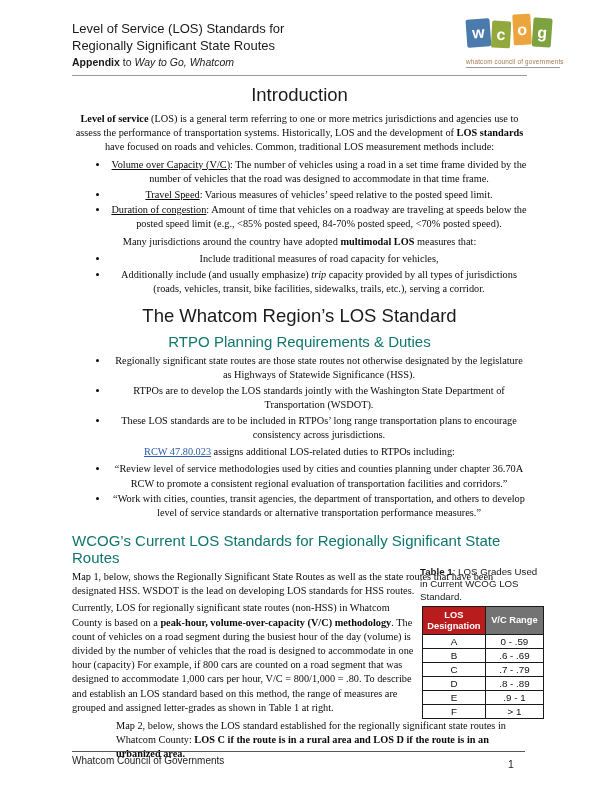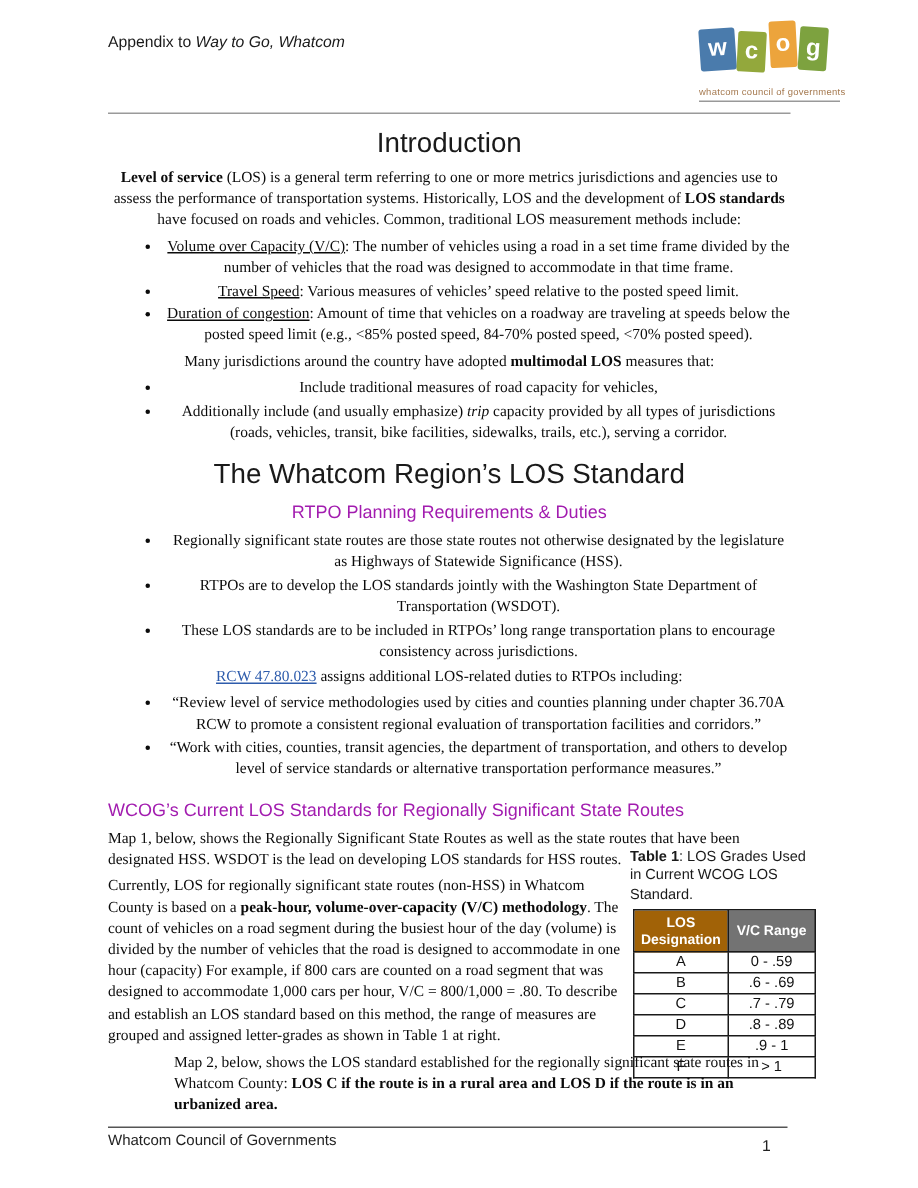--- a/index.html
+++ b/index.html
@@ -2,21 +2,21 @@
 <html><head>
 <meta charset="utf-8">
 <style>
   html,body{margin:0;padding:0;background:#ffffff;}
   .page{position:relative;width:612px;height:792px;background:#fff;overflow:hidden;
         font-family:"Liberation Serif",serif;color:#0b0b0b;}
   
   .hdr{position:absolute;left:72px;top:20px;width:380px;}
   .hdr-title{font-family:"Liberation Sans",sans-serif;font-size:13px;line-height:17px;color:#1a1a1a;}
   .hdr-appendix{font-family:"Liberation Sans",sans-serif;font-size:10.5px;margin-top:2px;color:#1a1a1a;}
-  .hdr-appendix .b{font-weight:normal;}
+  .hdr-appendix .b{font-weight:bold;}
   .hdr-appendix .i{}
   .hdr-rule{position:absolute;left:72px;top:75px;width:455px;border-top:1.5px solid #9a9a9a;}
   
   .logo{position:absolute;left:466px;top:13px;width:96px;}
   .logo-blocks{display:flex;align-items:flex-start;gap:2px;height:40px;}
   .lb{display:flex;align-items:center;justify-content:center;color:#fff;
       font-family:"Liberation Sans",sans-serif;font-weight:bold;font-size:16px;border-radius:2px;}
   .lb-w{width:24px;height:28px;transform:rotate(-4deg) translateY(6px);}
   .lb-c{width:19px;height:27px;transform:rotate(3deg) translateY(8px);}
   .lb-o{width:18px;height:31px;transform:rotate(-3deg) translateY(1px);}
@@ -24,22 +24,22 @@
   .logo-tagline{margin-top:5px;font-family:"Liberation Sans",sans-serif;font-size:6.3px;
                 letter-spacing:.2px;color:#a5794f;white-space:nowrap;}
   .logo-underline{margin-top:2px;width:94px;border-top:1.5px solid #999;}
   
   .sec{position:absolute;left:72px;width:455px;font-size:10.3px;line-height:14.2px;}
   .sec1{top:84px;text-align:center;}
   .sec2{top:532px;}
   h1{font-family:"Liberation Sans",sans-serif;font-weight:400;font-size:18.5px;
      line-height:21px;margin:0 0 7px 0;color:#1a1a1a;}
   h1.mt{margin-top:9px;}
-  h2{font-family:"Liberation Sans",sans-serif;font-weight:400;font-size:12px;
-     line-height:17px;margin:0 0 4px 0;color:#a21caf;}
+  h2{font-family:"Liberation Sans",sans-serif;font-weight:400;font-size:15px;
+     line-height:17px;margin:0 0 4px 0;color:#0f766e;}
   p{margin:0 0 3px 0;}
   ul{list-style:disc outside;margin:1px 0 3px 0;padding-left:37px;}
   li{margin:0 0 1.5px 0;padding-left:2px;}
   .b{font-weight:bold;}
   .i{font-style:italic;}
   .u{text-decoration:underline;}
   a.link, span.link{color:#2e5cac;text-decoration:underline;cursor:pointer;}
   .narrow{width:348px;margin-bottom:0;}
   .pmap2{margin-top:4px;margin-left:44px;}
   
@@ -59,20 +59,24 @@
            font-size:10px;color:#222;}
   .ftr-page{position:absolute;left:508px;top:758px;font-family:"Liberation Sans",sans-serif;
             font-size:10.5px;color:#222;}
 </style>
 </head>
 <body>
 
 <div class="page">
 
   <div class="hdr">
+    <div class="hdr-title">
+      <div>Level of Service (LOS) Standards for</div>
+      <div>Regionally Significant State Routes</div>
+    </div>
     <div class="hdr-appendix">
       <span class="b">Appendix</span><span> to </span><span class="i">Way to Go, Whatcom</span>
     </div>
   </div>
   <div class="hdr-rule"></div>
 
   <div class="logo">
     <div class="logo-blocks">
       <span class="lb lb-w" style="background: rgb(74, 123, 172);">w</span>
       <span class="lb lb-c" style="background: rgb(147, 168, 60);">c</span>
@@ -116,21 +120,21 @@
     <p>Map 1, below, shows the Regionally Significant State Routes as well as the state routes that have been designated HSS. WSDOT is the lead on developing LOS standards for HSS routes.</p>
     <p class="narrow"><span>Currently, LOS for regionally significant state routes (non-HSS) in Whatcom County is based on a </span><span class="b">peak-hour, volume-over-capacity (V/C) methodology</span><span>. The count of vehicles on a road segment during the busiest hour of the day (volume) is divided by the number of vehicles that the road is designed to accommodate in one hour (capacity) For example, if 800 cars are counted on a road segment that was designed to accommodate 1,000 cars per hour, V/C = 800/1,000 = .80. To describe and establish an LOS standard based on this method, the range of measures are grouped and assigned letter-grades as shown in Table 1 at right.</span></p>
     <p class="pmap2"><span>Map 2, below, shows the LOS standard established for the regionally significant state routes in Whatcom County: </span><span class="b">LOS C if the route is in a rural area and LOS D if the route is in an urbanized area.</span></p>
   </div>
 
   <div class="aside">
     <div class="aside-caption"><span class="b">Table 1</span><span>: LOS Grades Used in Current WCOG LOS Standard.</span></div>
     <table class="los">
       <thead>
         <tr>
-          <th class="col-des" style="background: #a16207;">LOS Designation</th>
+          <th class="col-des" style="background: #b91c1c;">LOS Designation</th>
           <th class="col-rng" style="background: #737373;">V/C Range</th>
         </tr>
       </thead>
       <tbody>
         <tr>
           <td>A</td>
           <td>0 - .59</td>
         </tr>
         <tr>
           <td>B</td>

